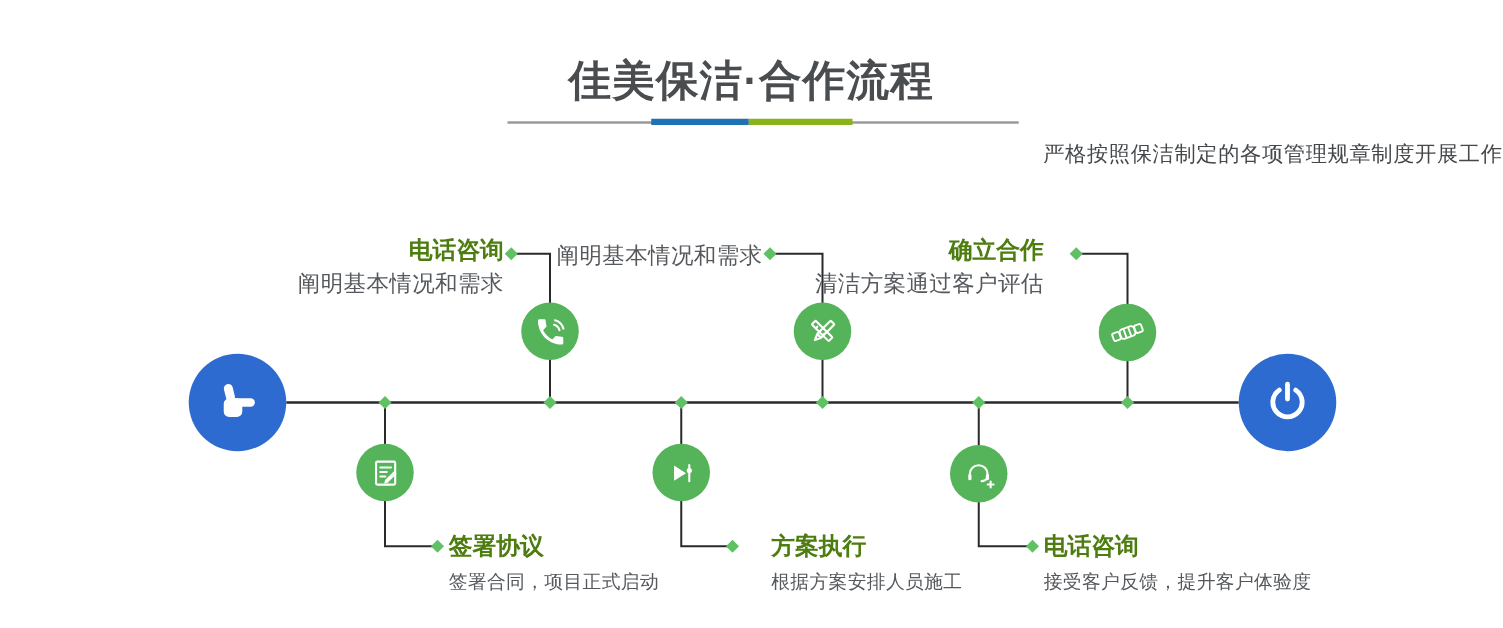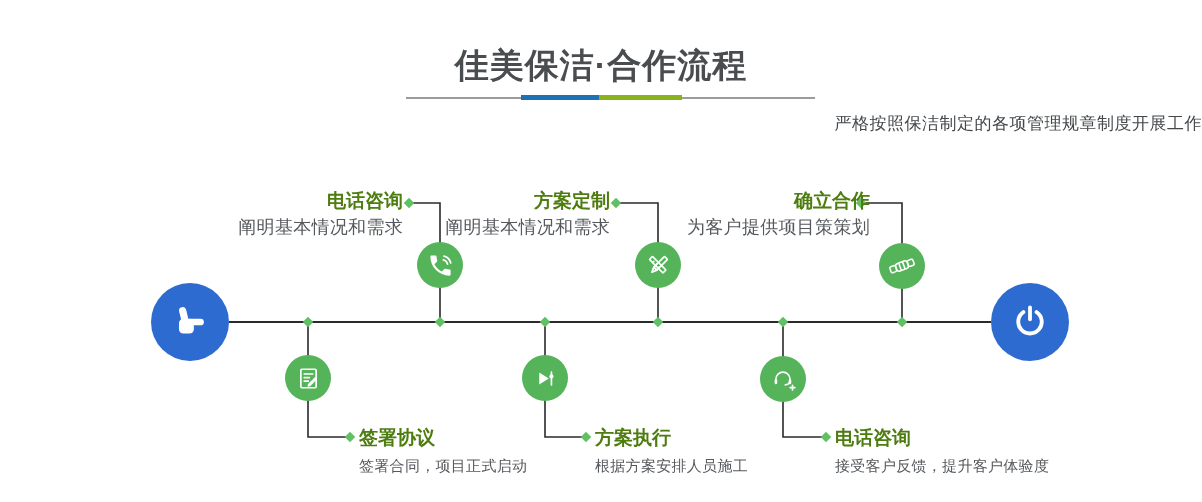--- a/index.html
+++ b/index.html
@@ -149,33 +149,32 @@
       <rect x="16.6" y="11.8" width="2.3" height="4.4" rx="1.15" fill="#ffffff"></rect>
       <path d="M17.9 19.2h4.2M20 17.1v4.2" stroke="#ffffff" stroke-width="1.5" stroke-linecap="round"></path>
     </svg>
   </div>
 
   <div class="step top" style="right:799px;top:189px;">
     <div class="step-title">电话咨询</div>
     <div class="step-desc">阐明基本情况和需求</div>
   </div>
   <div class="step top" style="right:592px;top:189px;">
-    <div class="step-title">方案定制</div>
     <div class="step-desc">阐明基本情况和需求</div>
   </div>
-  <div class="step top" style="right:332px;top:189px;">
+  <div class="step top" style="right:367px;top:189px;">
     <div class="step-title">确立合作</div>
-    <div class="step-desc">为客户提供项目策策划</div>
+    <div class="step-desc">清洁方案通过客户评估</div>
   </div>
 
   <div class="step bottom" style="left:359px;top:426px;">
     <div class="step-title">签署协议</div>
     <div class="step-desc">签署合同，项目正式启动</div>
   </div>
-  <div class="step bottom" style="left:595px;top:426px;">
+  <div class="step bottom" style="left:617px;top:426px;">
     <div class="step-title">方案执行</div>
     <div class="step-desc">根据方案安排人员施工</div>
   </div>
   <div class="step bottom" style="left:835px;top:426px;">
     <div class="step-title">电话咨询</div>
     <div class="step-desc">接受客户反馈，提升客户体验度</div>
   </div>
 
 </div>
 

